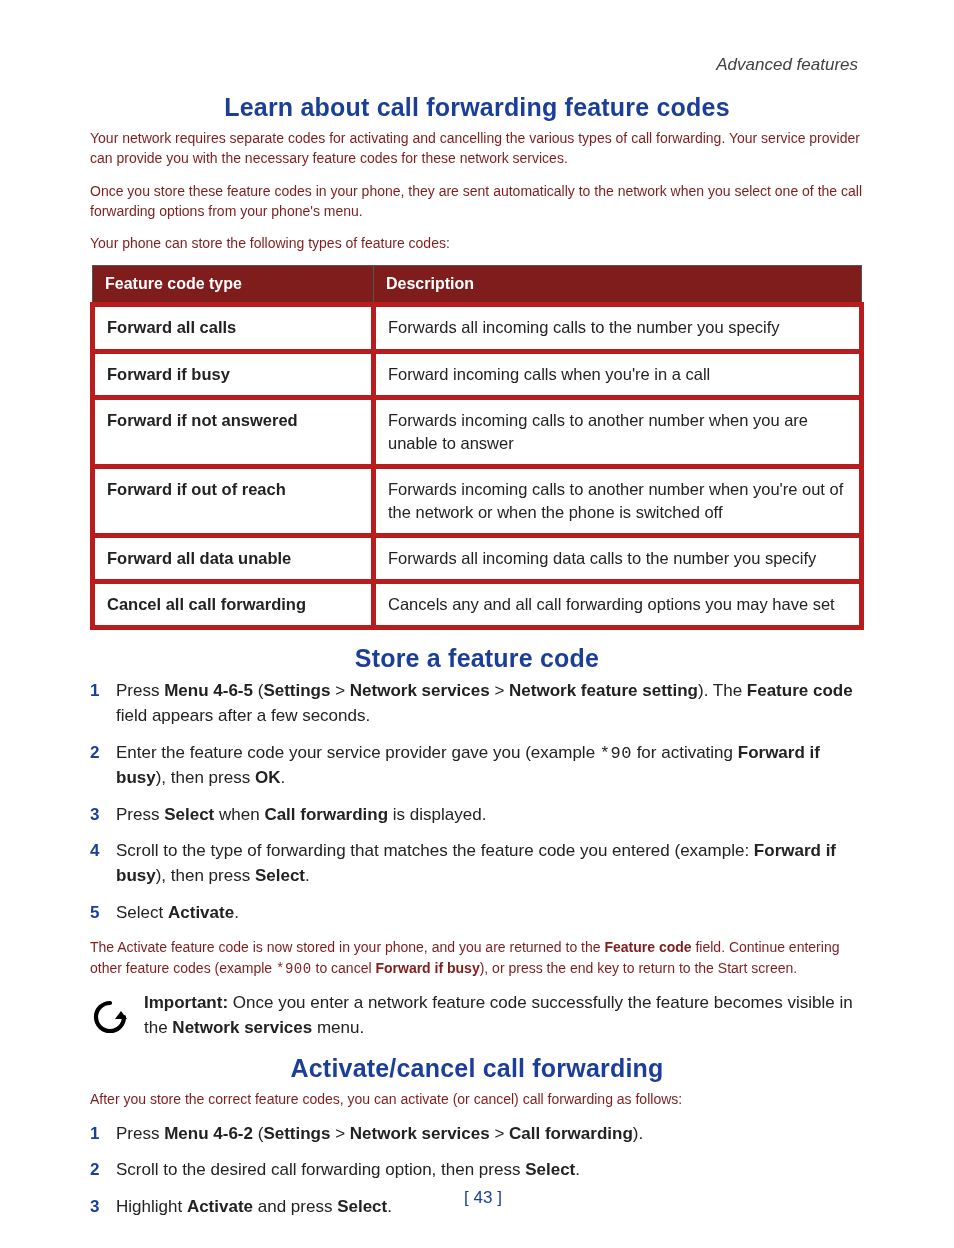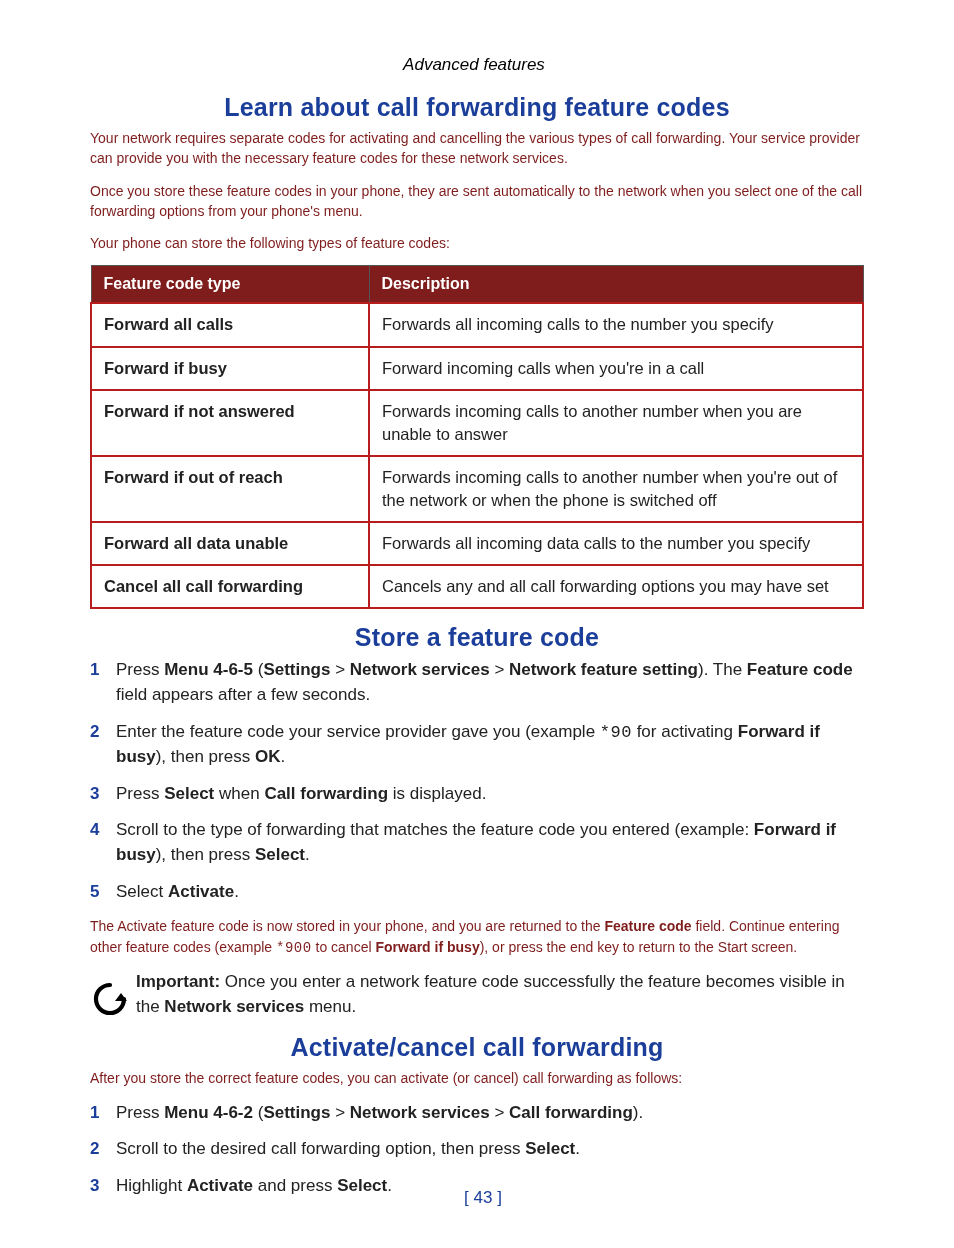--- a/index.html
+++ b/index.html
@@ -10,22 +10,22 @@
     color: #222;
   }
   .page {
     width: 954px;
     height: 1248px;
     box-sizing: border-box;
     padding: 55px 90px 40px 90px;
     position: relative;
   }
   .header-label {
-    text-align: center;
-    color: #000000;
+    text-align: right;
+    color: #404040;
     font-style: italic;
     font-size: 17px;
     margin-bottom: 18px;
     padding-right: 6px;
   }
   h2.section {
     color: #1a3e9a;
     font-size: 25px;
     font-weight: 700;
     margin: 14px 0 6px 0;
@@ -47,21 +47,21 @@
   table.feature th {
     background: #7f1d1d;
     color: #fff;
     font-weight: 700;
     text-align: left;
     padding: 9px 12px;
     font-size: 16px;
     border: 1px solid #555;
   }
   table.feature td {
-    border: 2px solid #b91c1c;
+    border: 5px solid #b91c1c;
     padding: 9px 12px;
     font-size: 16.5px;
     vertical-align: top;
     line-height: 1.4;
   }
   table.feature td.type {
     font-weight: 700;
     width: 252px;
   }
   ol.steps {
@@ -84,22 +84,22 @@
     left: 0;
     top: 0;
     color: #1a3e9a;
     font-weight: 700;
     font-size: 17px;
   }
   .b { font-weight: 700; }
   .mono { font-family: "Courier New", monospace; letter-spacing: 0.5px; }
   .note-row {
     display: flex;
-    align-items: flex-end;
-    gap: 6px;
+    align-items: center;
+    gap: 14px;
     margin: 6px 0 8px 0;
   }
   .note-icon {
     width: 40px;
     height: 40px;
     flex: 0 0 40px;
     margin-top: 2px;
   }
   .note-text {
     font-size: 17px;

